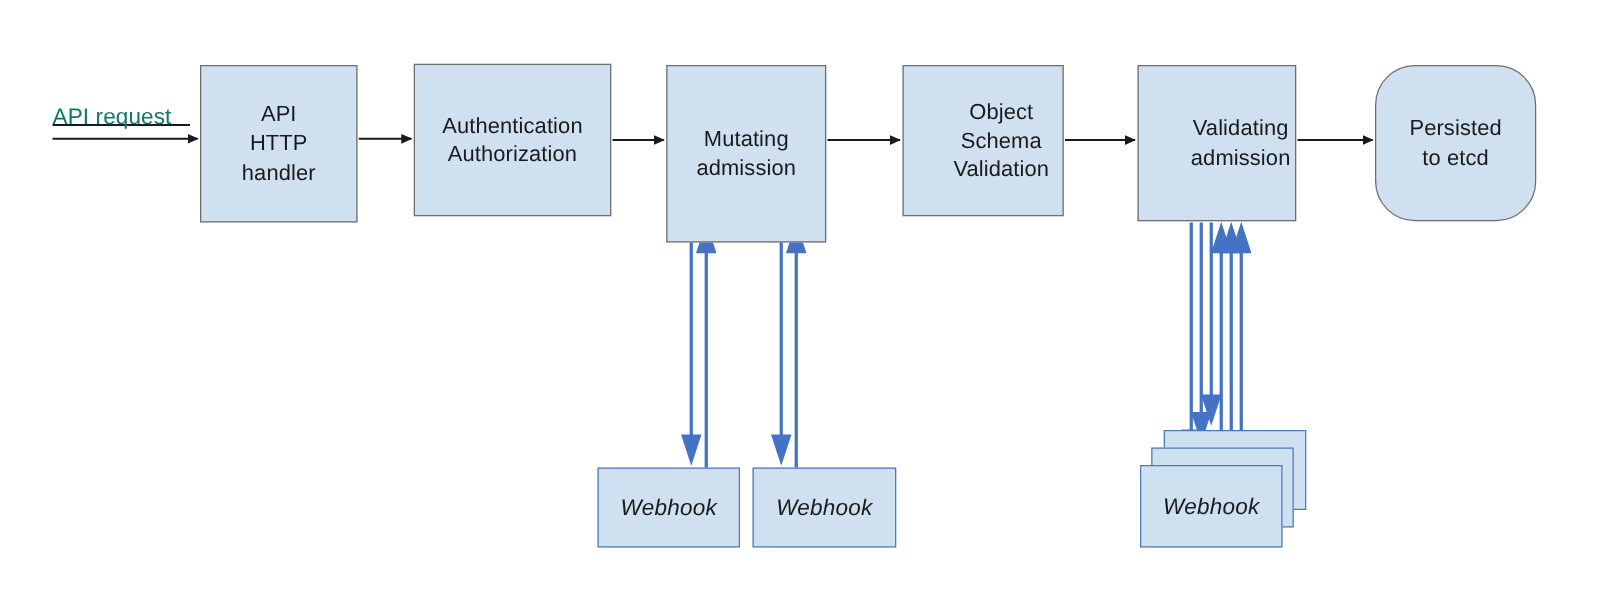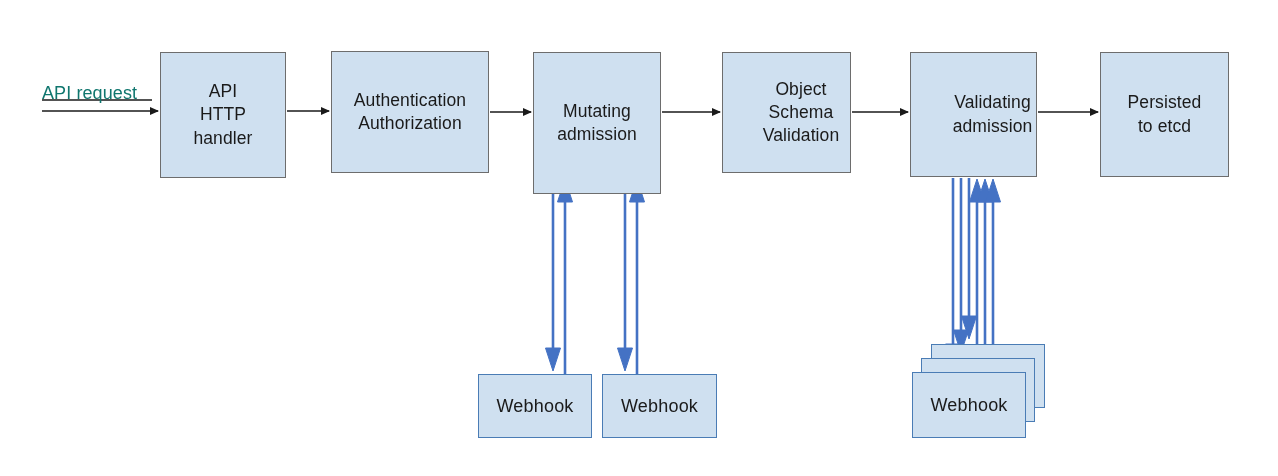--- a/index.html
+++ b/index.html
@@ -48,20 +48,21 @@
     background: #cfe0f0;
     border: 1.6px solid #4a7cb5;
     box-sizing: border-box;
     display: flex;
     align-items: center;
     justify-content: center;
     text-align: left;
     color: #1a1a1a;
     font-size: 18px;
     letter-spacing: 0.2px;
+    font-style: italic;
   }
   .wh-back  { z-index: 2; }
   .wh-mid   { z-index: 4; }
   .wh-front { z-index: 6; }
   .arrows-lower { z-index: 5; }
   .arrows-upper { z-index: 7; }
   .edge-label {
     position: absolute;
     font-size: 18px;
     color: #0f766e;
@@ -167,21 +168,21 @@
     <span class="lbl">Object
 Schema
 Validation</span>
   </div>
 
   <div class="node" style="left:910px; top:52px; width:127px; height:125px;padding-left:38px;">
     <span class="lbl">Validating
 admission</span>
   </div>
 
-  <div class="node" style="left:1100px; top:52px; width:129px; height:125px;">
+  <div class="node" style="left:1100px; top:52px; width:129px; height:125px;border-radius:32px;">
     <span class="lbl">Persisted
 to etcd</span>
   </div>
 
   <div class="webhook wh-front" style="left:478px; top:374px; width:114px; height:64px;">
     <span>Webhook</span>
   </div>
 
   <div class="webhook wh-front" style="left:602px; top:374px; width:115px; height:64px;">
     <span>Webhook</span>

